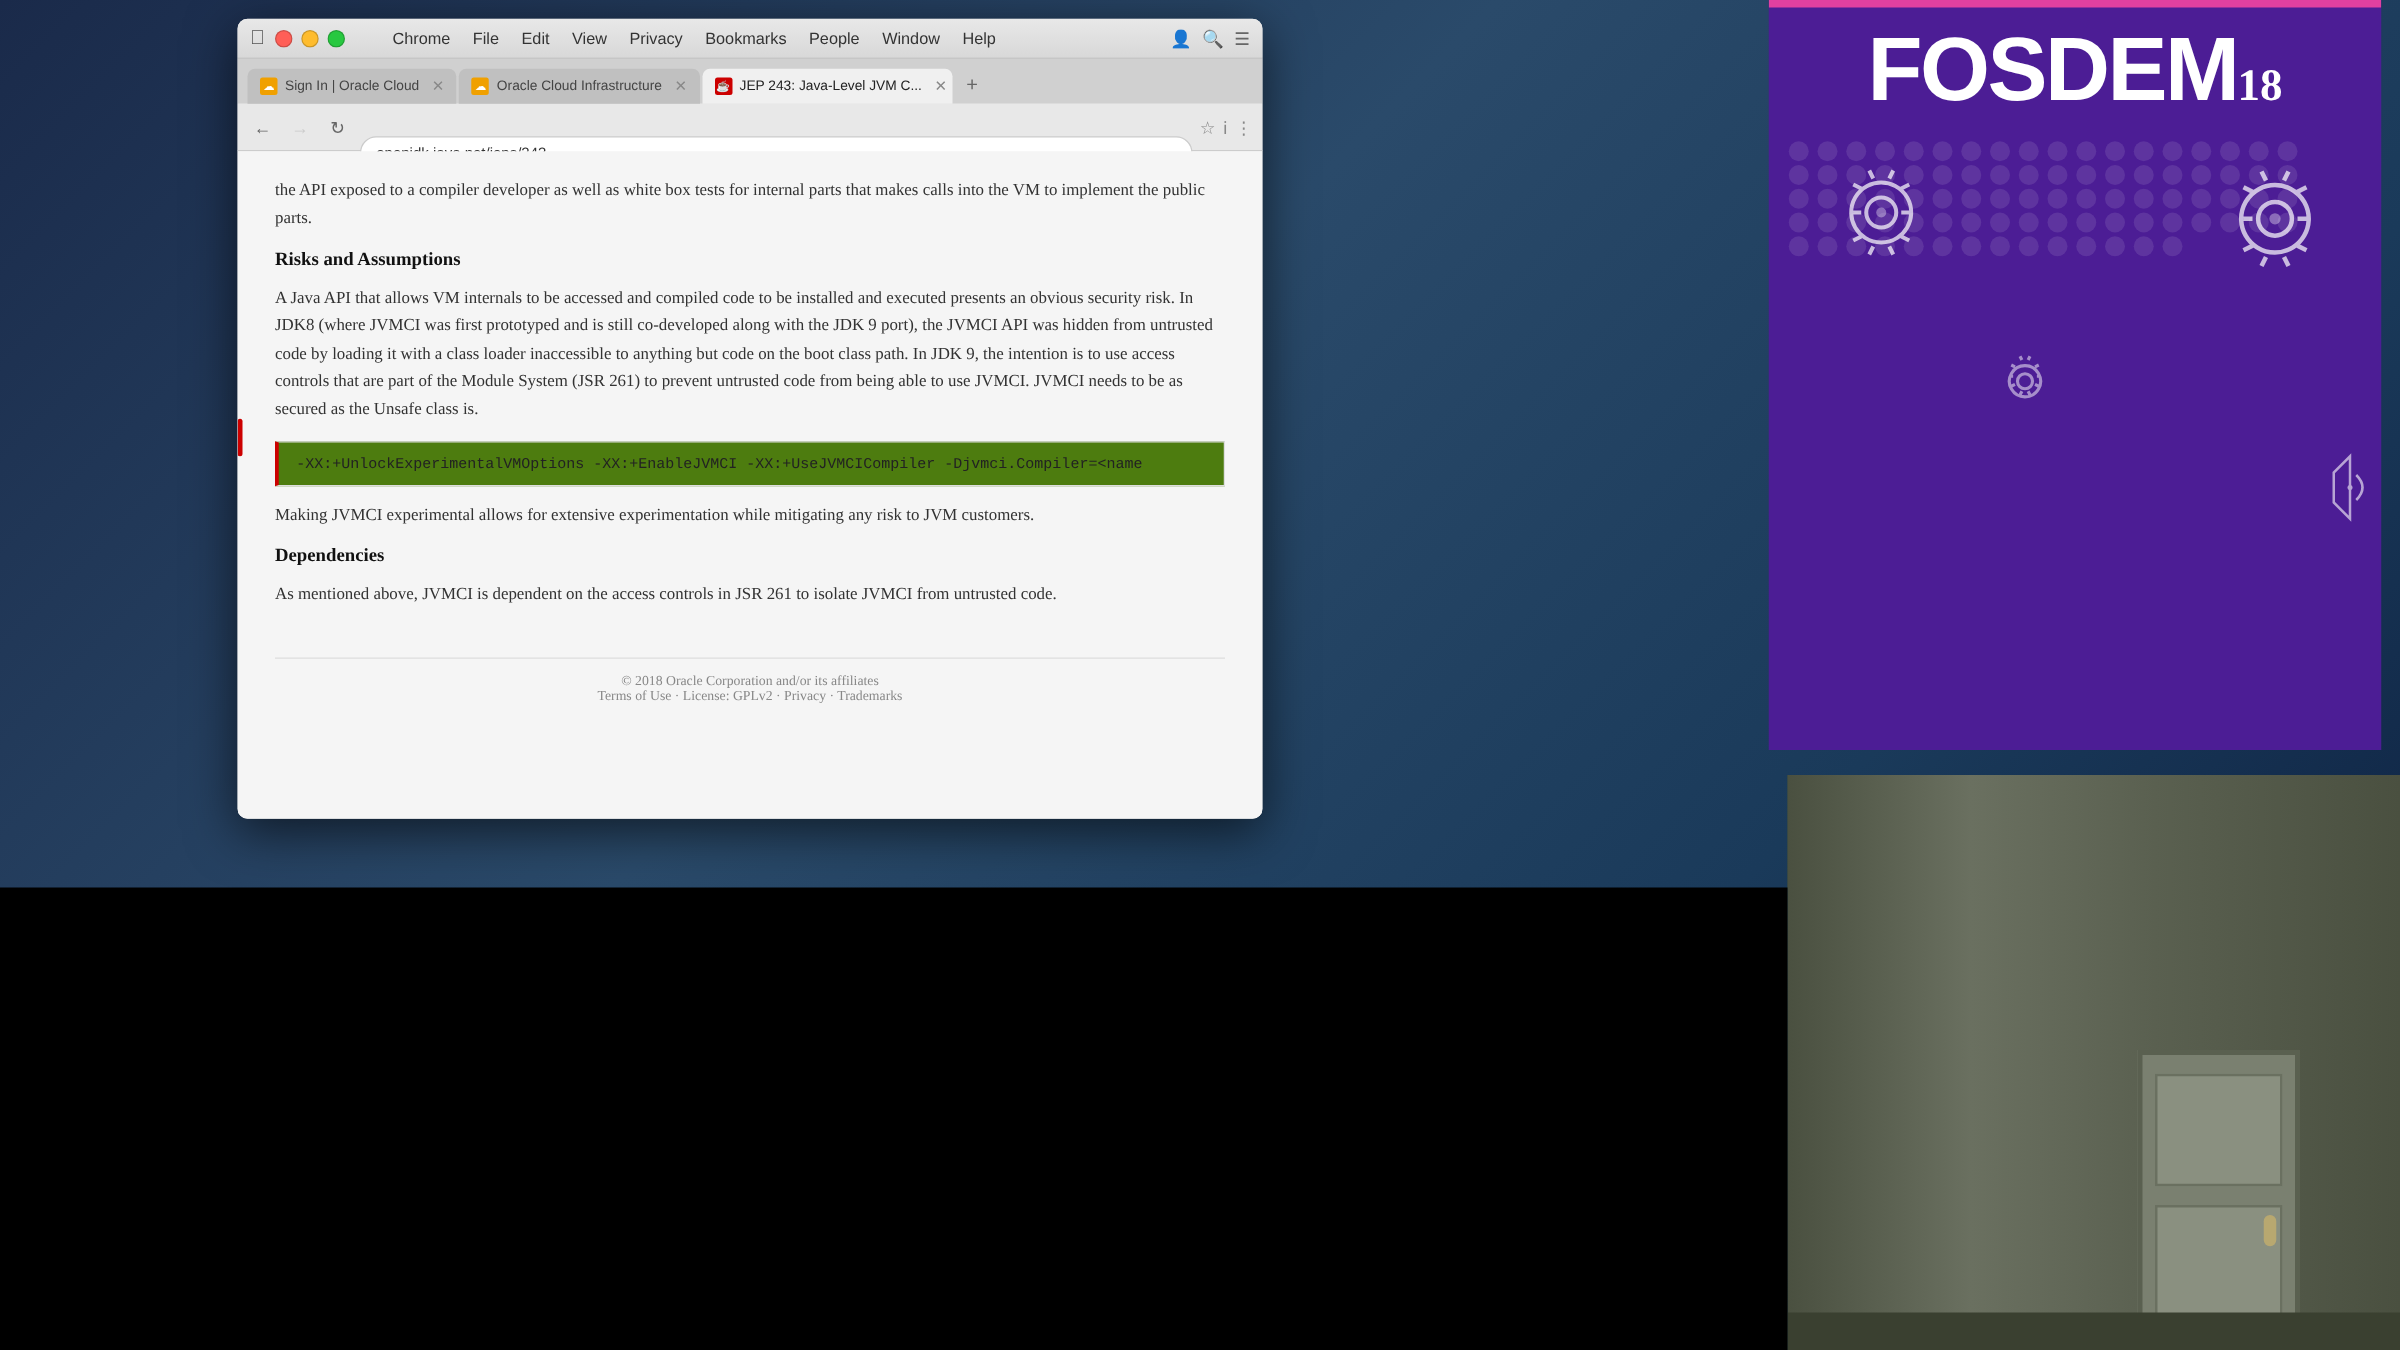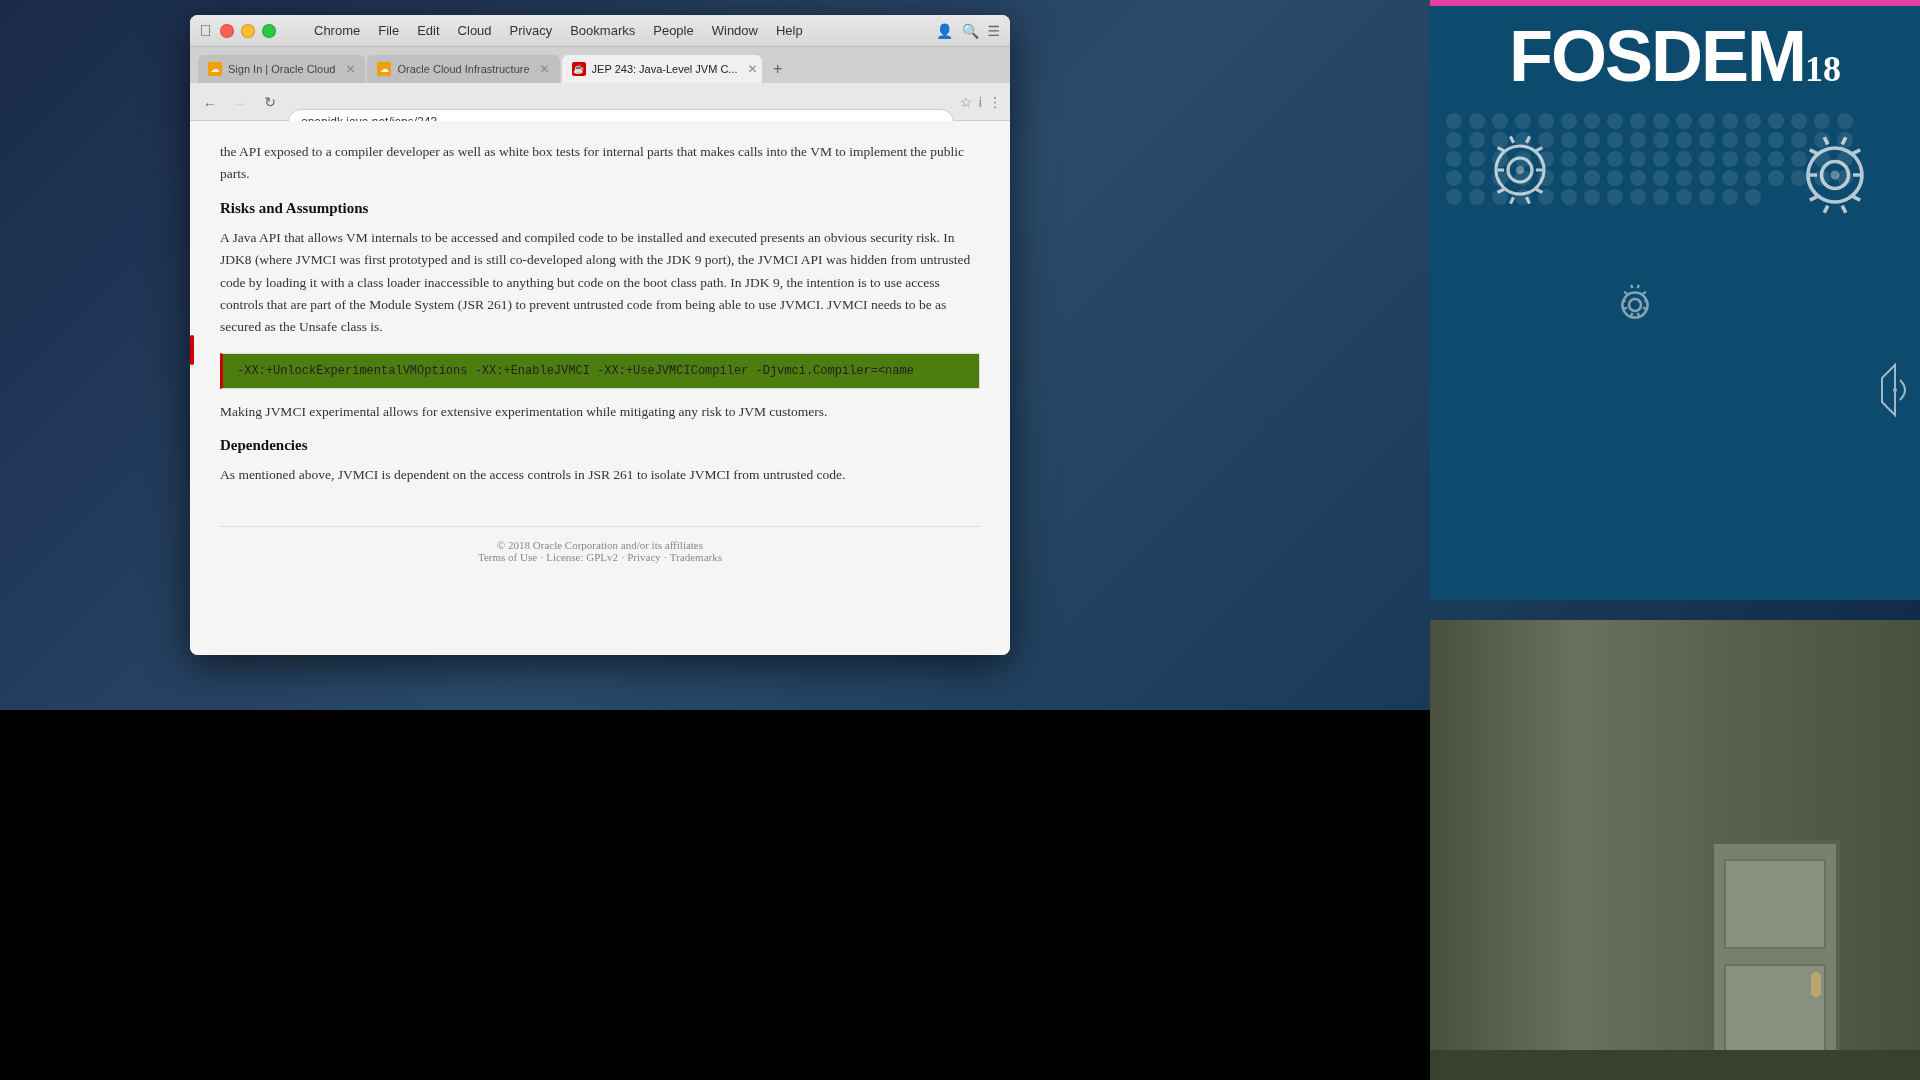--- a/index.html
+++ b/index.html
@@ -275,24 +275,24 @@
       top: 40%;
       width: 4px;
       height: 30px;
       background: #c00;
       border-radius: 2px;
     }
 
     .fosdem-right-panel {
       position: absolute;
       top: 0;
-      right: 0;
+      right: 15px;
       width: 490px;
       height: 600px;
-      background: #0c4a6e;
+      background: #4c1d95;
       overflow: hidden;
     }
 
     .fosdem-header {
       display: flex;
       flex-direction: column;
       align-items: center;
       padding-top: 15px;
     }
 
@@ -468,21 +468,21 @@
     <span style="font-size:16px;color:#555;margin-right:8px;"></span>
     <div class="window-controls">
       <div class="wc-btn wc-close"></div>
       <div class="wc-btn wc-min"></div>
       <div class="wc-btn wc-max"></div>
     </div>
     <div class="menu-bar">
       <span class="menu-item">Chrome</span>
       <span class="menu-item">File</span>
       <span class="menu-item">Edit</span>
-      <span class="menu-item">Cloud</span>
+      <span class="menu-item">View</span>
       <span class="menu-item">Privacy</span>
       <span class="menu-item">Bookmarks</span>
       <span class="menu-item">People</span>
       <span class="menu-item">Window</span>
       <span class="menu-item">Help</span>
     </div>
 
     <div style="position:absolute;right:10px;display:flex;gap:8px;align-items:center;">
       <span style="font-size:14px;color:#666;">👤</span>
       <span style="font-size:14px;color:#666;">🔍</span>

